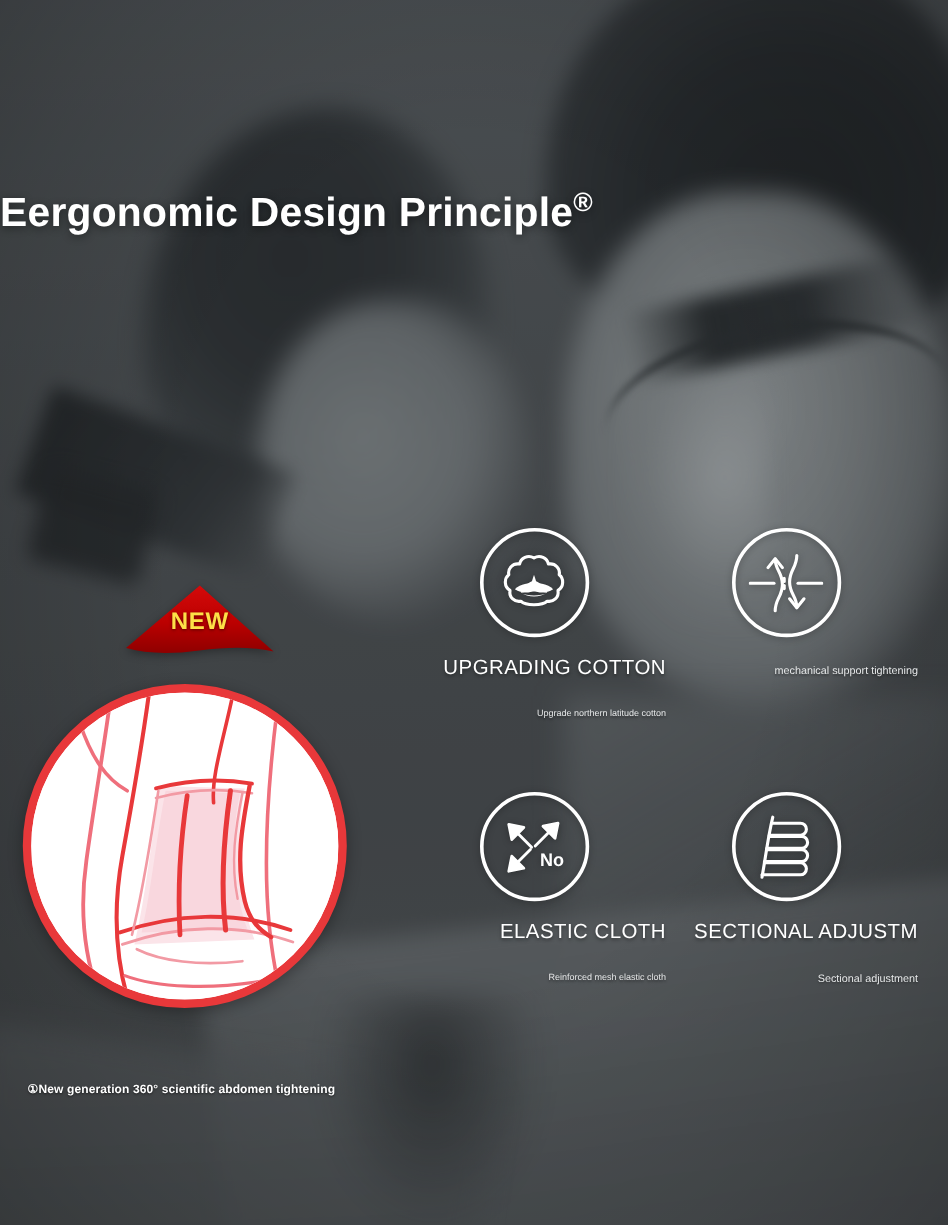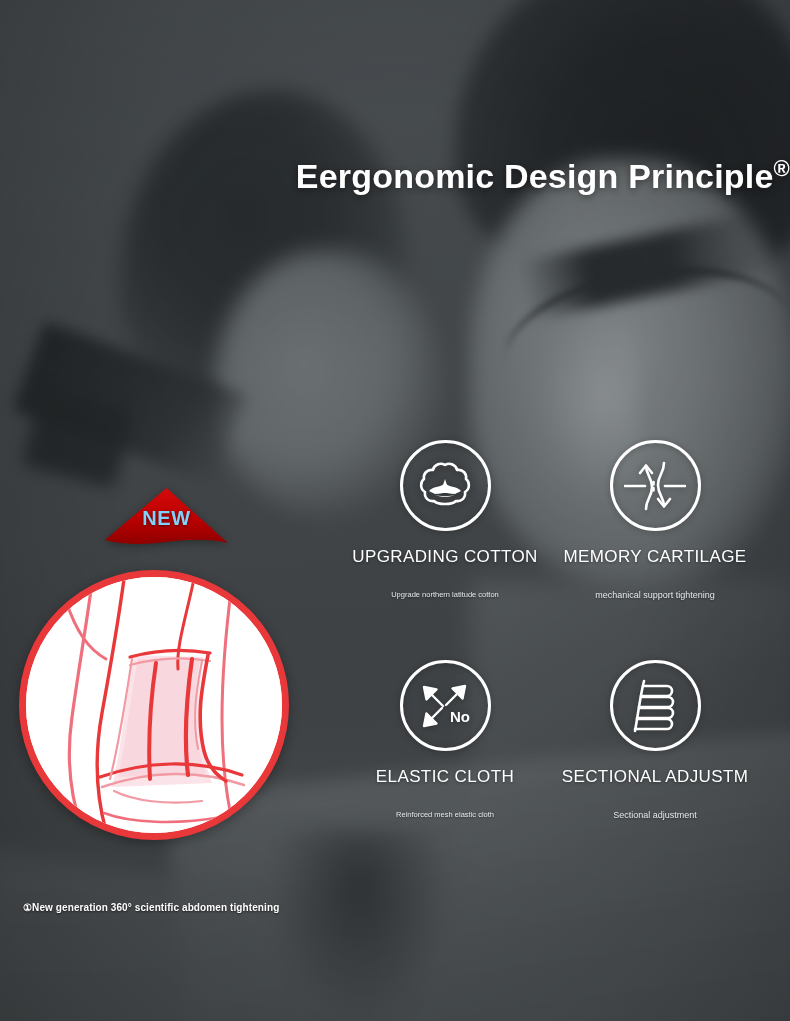--- a/index.html
+++ b/index.html
@@ -97,39 +97,39 @@
     background:radial-gradient(ellipse at 50% 46%,rgba(0,0,0,0) 45%,rgba(0,0,0,.14) 78%,rgba(0,0,0,.26) 100%);
   }
   .bg-tint{
     position:absolute;inset:0;
     background:rgba(60,64,67,.40);
   }
 
   
   .headline{
     position:absolute;left:0;right:0;top:156px;
-    text-align:right;
+    text-align:left;
     color:#fff;
     font-size:34px;
     font-weight:700;
     letter-spacing:.2px;
     text-shadow:0 2px 7px rgba(0,0,0,.45);
     white-space:nowrap;
   }
   .headline .reg{font-size:22px;vertical-align:super;}
 
   
   .new-badge{
     position:absolute;left:104px;top:487px;width:125px;height:62px;
   }
   .new-badge svg{display:block;width:125px;height:62px;
     filter:drop-shadow(0 2px 4px rgba(0,0,0,.35));}
   .new-badge .new-text{
     position:absolute;left:0;right:0;top:20px;
-    text-align:center;color:#7dd3fc;font-size:20px;font-weight:700;letter-spacing:.6px;
+    text-align:center;color:#fde047;font-size:20px;font-weight:700;letter-spacing:.6px;
     text-shadow:0 1px 3px rgba(0,0,0,.5);
   }
 
   
   .product-circle{
     position:absolute;left:19px;top:570px;width:270px;height:270px;
     border-radius:50%;
     background:#ffffff;
     border:7px solid #e8383a;
     box-sizing:border-box;
@@ -143,21 +143,21 @@
     color:#ffffff;font-size:10px;font-weight:700;letter-spacing:.1px;
     text-shadow:0 1px 2px rgba(0,0,0,.6);
     white-space:nowrap;
   }
 
   
   .features{
     position:absolute;left:340px;top:440px;width:440px;height:410px;
   }
   .feature{
-    position:absolute;width:220px;text-align:center;
+    position:absolute;width:220px;text-align:right;
   }
   .feature.r0{top:0;}
   .feature.r1{top:220px;}
   .feature.c0{left:-5px;}
   .feature.c1{left:205px;}
 
   .f-circle{
     width:91px;height:91px;margin:0 auto;
     border:3px solid #ffffff;border-radius:50%;
     box-sizing:border-box;
@@ -295,21 +295,20 @@
             <line x1="29.5" y1="31" x2="29.5" y2="33.5"></line>
 
             <path d="M22 52 C22 42 28 40 28 30 C28 20 22 18 22 9"></path>
             <polyline points="16,16 22,8.5 28,16"></polyline>
 
             <path d="M40 6 C40 16 34 18 34 28 C34 38 40 40 40 49"></path>
             <polyline points="34,42 40,49.5 46,42"></polyline>
           </g>
         </svg>
       </div>
-      <div class="f-title">MEMORY CARTILAGE</div>
       <div class="f-sub big">mechanical support tightening</div>
     </div>
 
     <div class="feature r1 c1">
       <div class="f-circle">
         <svg width="56" height="58" viewBox="0 0 56 58" xmlns="http://www.w3.org/2000/svg" aria-hidden="true">
           <g fill="none" stroke="#ffffff" stroke-width="2.6" stroke-linecap="round" stroke-linejoin="round">
 
             <path d="M17 4 C13 20 11 38 8 54"></path>
 

